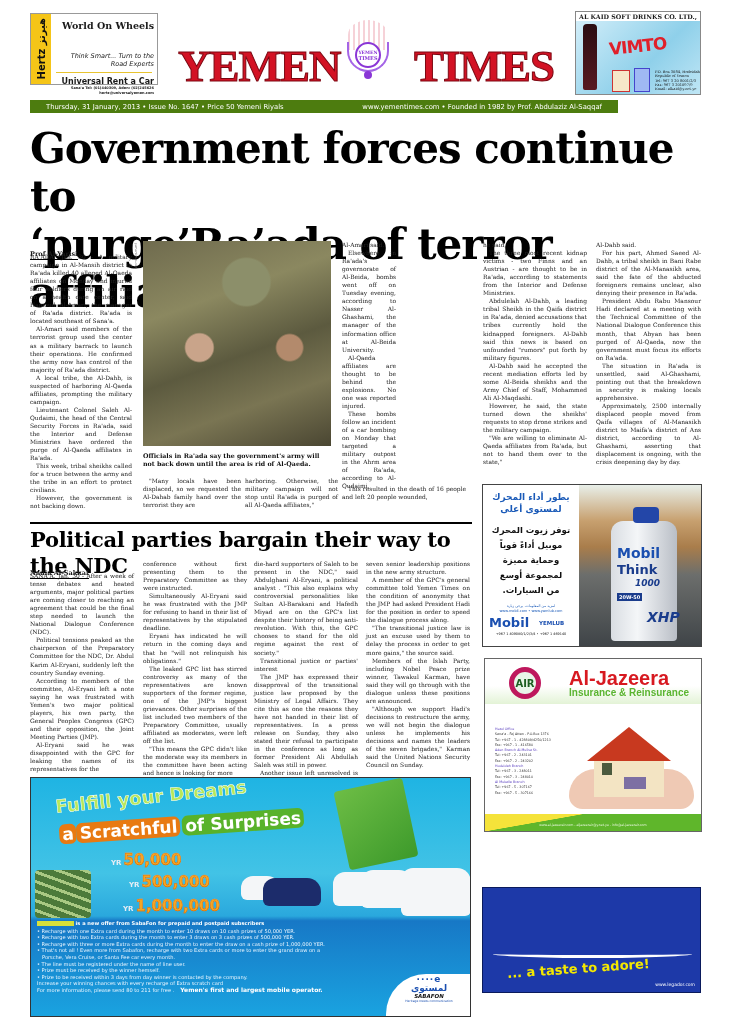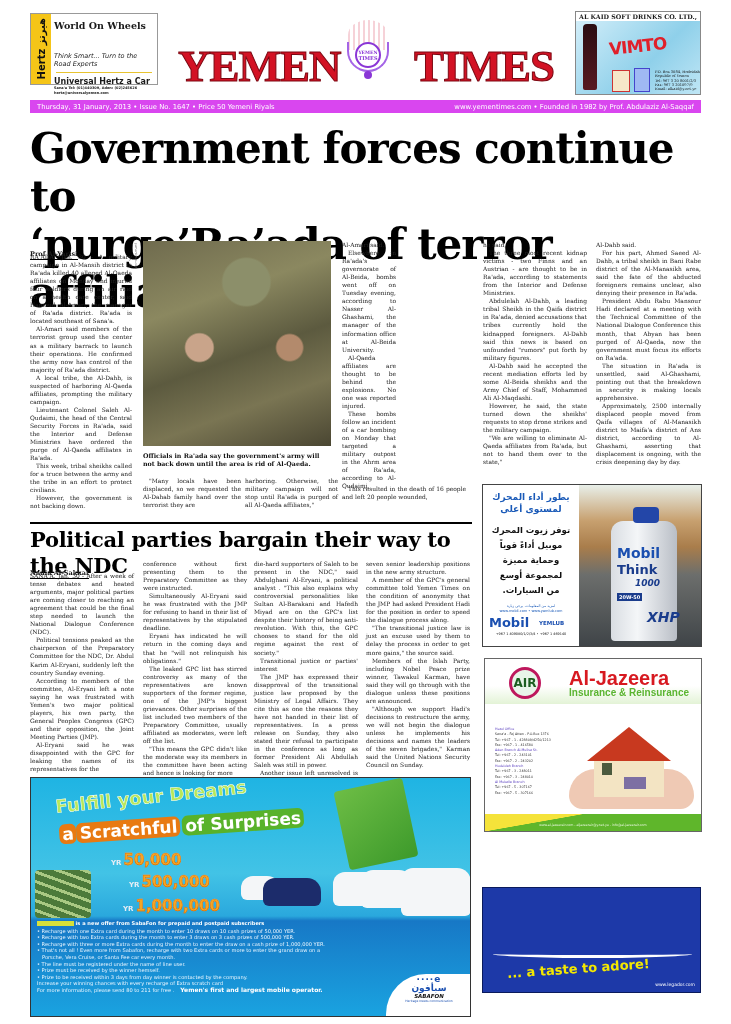--- a/index.html
+++ b/index.html
@@ -4,21 +4,21 @@
 <style>
   * { box-sizing: border-box; margin: 0; padding: 0; }
   html, body { width: 731px; height: 1024px; background: #ffffff; overflow: hidden; }
   body { position: relative; font-family: "DejaVu Serif", serif; color: #1a1a1a; }
   .abs { position: absolute; }
 
   
   .hertz-ad { left: 30px; top: 13px; width: 128px; height: 72px; border: 1px solid #999; background: #fff; display: flex; }
   .hertz-band { width: 20px; background: #f5c518; display: flex; align-items: center; justify-content: center; }
   .hertz-band span { writing-mode: vertical-rl; transform: rotate(180deg); font-family: "DejaVu Sans", sans-serif; font-weight: bold; font-size: 10px; color: #111; }
-  .hertz-body { flex: 1; padding: 2px 3px; text-align: left; }
+  .hertz-body { flex: 1; padding: 2px 3px; text-align: right; }
   .hertz-title { font-family: "DejaVu Serif", serif; font-weight: bold; font-size: 9.5px; margin-top: 4px; }
   .hertz-tag { font-family: "DejaVu Sans", sans-serif; font-style: italic; font-size: 6.5px; line-height: 8px; margin-top: 21px; }
   .hertz-rule { height: 1px; background: #e8c430; margin: 4px 2px; }
   .hertz-name { font-family: "DejaVu Sans", sans-serif; font-weight: bold; font-size: 8px; }
   .hertz-contact { font-family: "DejaVu Sans", sans-serif; font-size: 3.5px; line-height: 4.5px; font-weight: bold; }
 
   .vimto-ad { left: 575px; top: 11px; width: 126px; height: 84px; border: 1px solid #888; background: linear-gradient(135deg,#d7f0fa,#8fd0ea 60%,#bfe6f5); overflow: hidden; }
   .vimto-co { font-family: "DejaVu Serif", serif; font-weight: bold; font-size: 6.3px; text-align: center; background: #fff; padding: 1px 0; white-space: nowrap; }
   .vimto-bottle { left: 7px; top: 12px; width: 14px; height: 66px; background: linear-gradient(#2a0d12,#581a22); border-radius: 4px 4px 2px 2px; }
   .vimto-logo { left: 33px; top: 24px; font-family: "DejaVu Sans", sans-serif; font-weight: bold; font-size: 17px; color: #e0202a; letter-spacing: -1px; transform: rotate(-6deg); }
@@ -33,21 +33,21 @@
   .logo-right { right: 0; }
   .emblem { left: 166px; top: -20px; width: 48px; height: 74px; }
   .emblem-rays { position: absolute; left: 4px; top: 0; width: 40px; height: 30px; background: repeating-linear-gradient(90deg, rgba(240,180,190,.6) 0 2px, transparent 2px 5px); border-radius: 50% 50% 0 0; }
   .emblem-disc { position: absolute; left: 11px; top: 22px; width: 26px; height: 26px; border-radius: 50%; background: #fff; border: 2px solid #8a36d6; display: flex; flex-direction: column; align-items: center; justify-content: center; }
   .emblem-disc .e-top { font-size: 4.5px; color: #8a36d6; font-weight: bold; font-family: "DejaVu Serif", serif; }
   .emblem-disc .e-bot { font-size: 5px; color: #8a36d6; font-weight: bold; font-family: "DejaVu Serif", serif; }
   .emblem-laurel { position: absolute; left: 3px; top: 22px; width: 42px; height: 30px; border: 2px solid #a464e6; border-top: none; border-radius: 0 0 21px 21px; }
   .emblem-dot { position: absolute; left: 20px; top: 51px; width: 8px; height: 8px; border-radius: 50%; background: #8a36d6; }
 
   
-  .datebar { left: 30px; top: 100px; width: 671px; height: 13px; background: #d946ef; color: #fff; font-family: "DejaVu Sans", sans-serif; font-size: 6.8px; display: flex; justify-content: space-between; align-items: center; padding: 0 7px; }
+  .datebar { left: 30px; top: 100px; width: 588px; height: 13px; background: #4d7c0f; color: #fff; font-family: "DejaVu Sans", sans-serif; font-size: 6.8px; display: flex; justify-content: space-between; align-items: center; padding: 0 16px; }
 
   
   .headline { left: 30px; top: 125px; width: 680px; font-family: "DejaVu Serif", serif; font-weight: bold; font-size: 42px; line-height: 48px; letter-spacing: -1px; color: #000; }
 
   .rule { background: #000; }
   .byline { font-family: "DejaVu Serif", serif; font-weight: bold; font-size: 6.5px; border-bottom: 1px solid #000; padding-bottom: 1px; display: inline-block; }
   .col { font-family: "DejaVu Serif", serif; font-size: 5.95px; line-height: 8.05px; text-align: justify; color: #222; }
   .col p { text-indent: 6px; }
   .col p.noi { text-indent: 0; }
 
@@ -78,21 +78,21 @@
   .mobil-cap { position: absolute; left: 150px; top: 22px; width: 26px; height: 16px; background: #2346a8; border-radius: 4px; }
   .can-mobil { position: absolute; left: 134px; top: 60px; font-family: "DejaVu Sans", sans-serif; font-weight: bold; font-size: 14px; color: #1a4fb0; }
   .can-super { position: absolute; left: 134px; top: 77px; font-family: "DejaVu Sans", sans-serif; font-weight: bold; font-size: 13px; color: #1a3c8c; }
   .can-1000 { position: absolute; left: 152px; top: 93px; font-family: "DejaVu Sans", sans-serif; font-weight: bold; font-style: italic; font-size: 9px; color: #1a3c8c; }
   .can-grade { position: absolute; left: 134px; top: 108px; background: #1a3c8c; color: #fff; font-family: "DejaVu Sans", sans-serif; font-weight: bold; font-size: 5px; padding: 1px 2px; }
   .can-xhp { position: absolute; left: 164px; top: 124px; font-family: "DejaVu Sans", sans-serif; font-weight: bold; font-style: italic; font-size: 14px; color: #1a3c8c; }
 
   
   .jaz-ad { left: 484px; top: 658px; width: 218px; height: 174px; border: 1.5px solid #666; background: #fff; overflow: hidden; }
   .jaz-header { position: absolute; left: 0; top: 0; width: 100%; height: 45px; background: linear-gradient(#fff 60%, #e3f3d6); }
-  .jaz-seal { position: absolute; left: 24px; top: 8px; width: 32px; height: 32px; border-radius: 50%; border: 3px solid #be185d; background: #e8f5e9; display: flex; align-items: center; justify-content: center; font-family: "DejaVu Sans", sans-serif; font-weight: bold; font-size: 12px; color: #1b5e20; }
+  .jaz-seal { position: absolute; left: 24px; top: 8px; width: 32px; height: 32px; border-radius: 50%; border: 5px solid #be185d; background: #e8f5e9; display: flex; align-items: center; justify-content: center; font-family: "DejaVu Sans", sans-serif; font-weight: bold; font-size: 10px; color: #1b5e20; }
   .jaz-name { position: absolute; left: 84px; top: 8px; font-family: "Liberation Sans", sans-serif; font-weight: bold; font-size: 20px; color: #d71920; }
   .jaz-sub { position: absolute; left: 84px; top: 28px; font-family: "Liberation Sans", sans-serif; font-weight: bold; font-size: 10px; color: #5bb531; white-space: nowrap; }
   .jaz-offices { position: absolute; left: 10px; top: 68px; width: 70px; font-family: "DejaVu Sans", sans-serif; font-size: 3.3px; line-height: 5.3px; color: #333; }
   .jaz-offices .oh { color: #5a3fbf; }
   .jaz-house { position: absolute; left: 84px; top: 60px; width: 125px; height: 95px; }
   .jaz-hands { position: absolute; left: 0; top: 50px; width: 125px; height: 40px; background: #efc9b4; border-radius: 40px 40px 20px 20px; }
   .jaz-wall { position: absolute; left: 25px; top: 38px; width: 70px; height: 40px; background: #f3e4c3; }
   .jaz-roof { position: absolute; left: 18px; top: 8px; width: 0; height: 0; border-left: 42px solid transparent; border-right: 42px solid transparent; border-bottom: 34px solid #c8391f; }
   .jaz-win1 { position: absolute; left: 33px; top: 44px; width: 10px; height: 12px; background: #4b5a3e; }
   .jaz-win2 { position: absolute; left: 55px; top: 58px; width: 22px; height: 12px; background: #7d6fa3; }
@@ -136,21 +136,21 @@
 <body>
 
 <div class="abs hertz-ad">
   <div class="hertz-band">
       <span>Hertz ﻫﻴﺮﺗﺰ</span>
     </div>
   <div class="hertz-body">
     <div class="hertz-title">World On Wheels</div>
     <div class="hertz-tag">Think Smart... Turn to the Road Experts</div>
     <div class="hertz-rule"></div>
-    <div class="hertz-name">Universal Hertz a Car</div>
+    <div class="hertz-name">Universal Rent a Car</div>
     <div class="hertz-contact">Sana'a Tel: (01)440309, Aden: (02)245626</div>
     <div class="hertz-contact">hertz@universalyemen.com</div>
   </div>
 </div>
 
 <div class="abs logo">
   <div class="logo-word logo-left">YEMEN</div>
   <div class="abs emblem">
     <div class="emblem-rays"></div>
     <div class="emblem-laurel"></div>
@@ -373,17 +373,17 @@
     <div style="padding-left:5px;">  Porsche, Vera Cruise, or Santa Fee car every month.</div>
     <div>• The line must be registered under the name of line user.</div>
     <div>• Prize must be received by the winner hemself.</div>
     <div>• Prize to be received  within 3 days from day winner is contacted by the company.</div>
     <div>Increase your winning chances with every recharge of Extra scratch card</div>
     <div><span>For more information, please send 80 to 211 for free .</span><span class="saba-tag">Yemen's first and largest mobile operator.</span></div>
   </div>
 
   <div class="saba-logo">
     <div class="dots">····e</div>
-    <div class="ar">سبأفون</div>
+    <div class="ar">لمستوى</div>
     <div class="en">SABAFON</div>
     <div class="hm">Heritage meets communication</div>
   </div>
 </div>
 
 </body></html>

